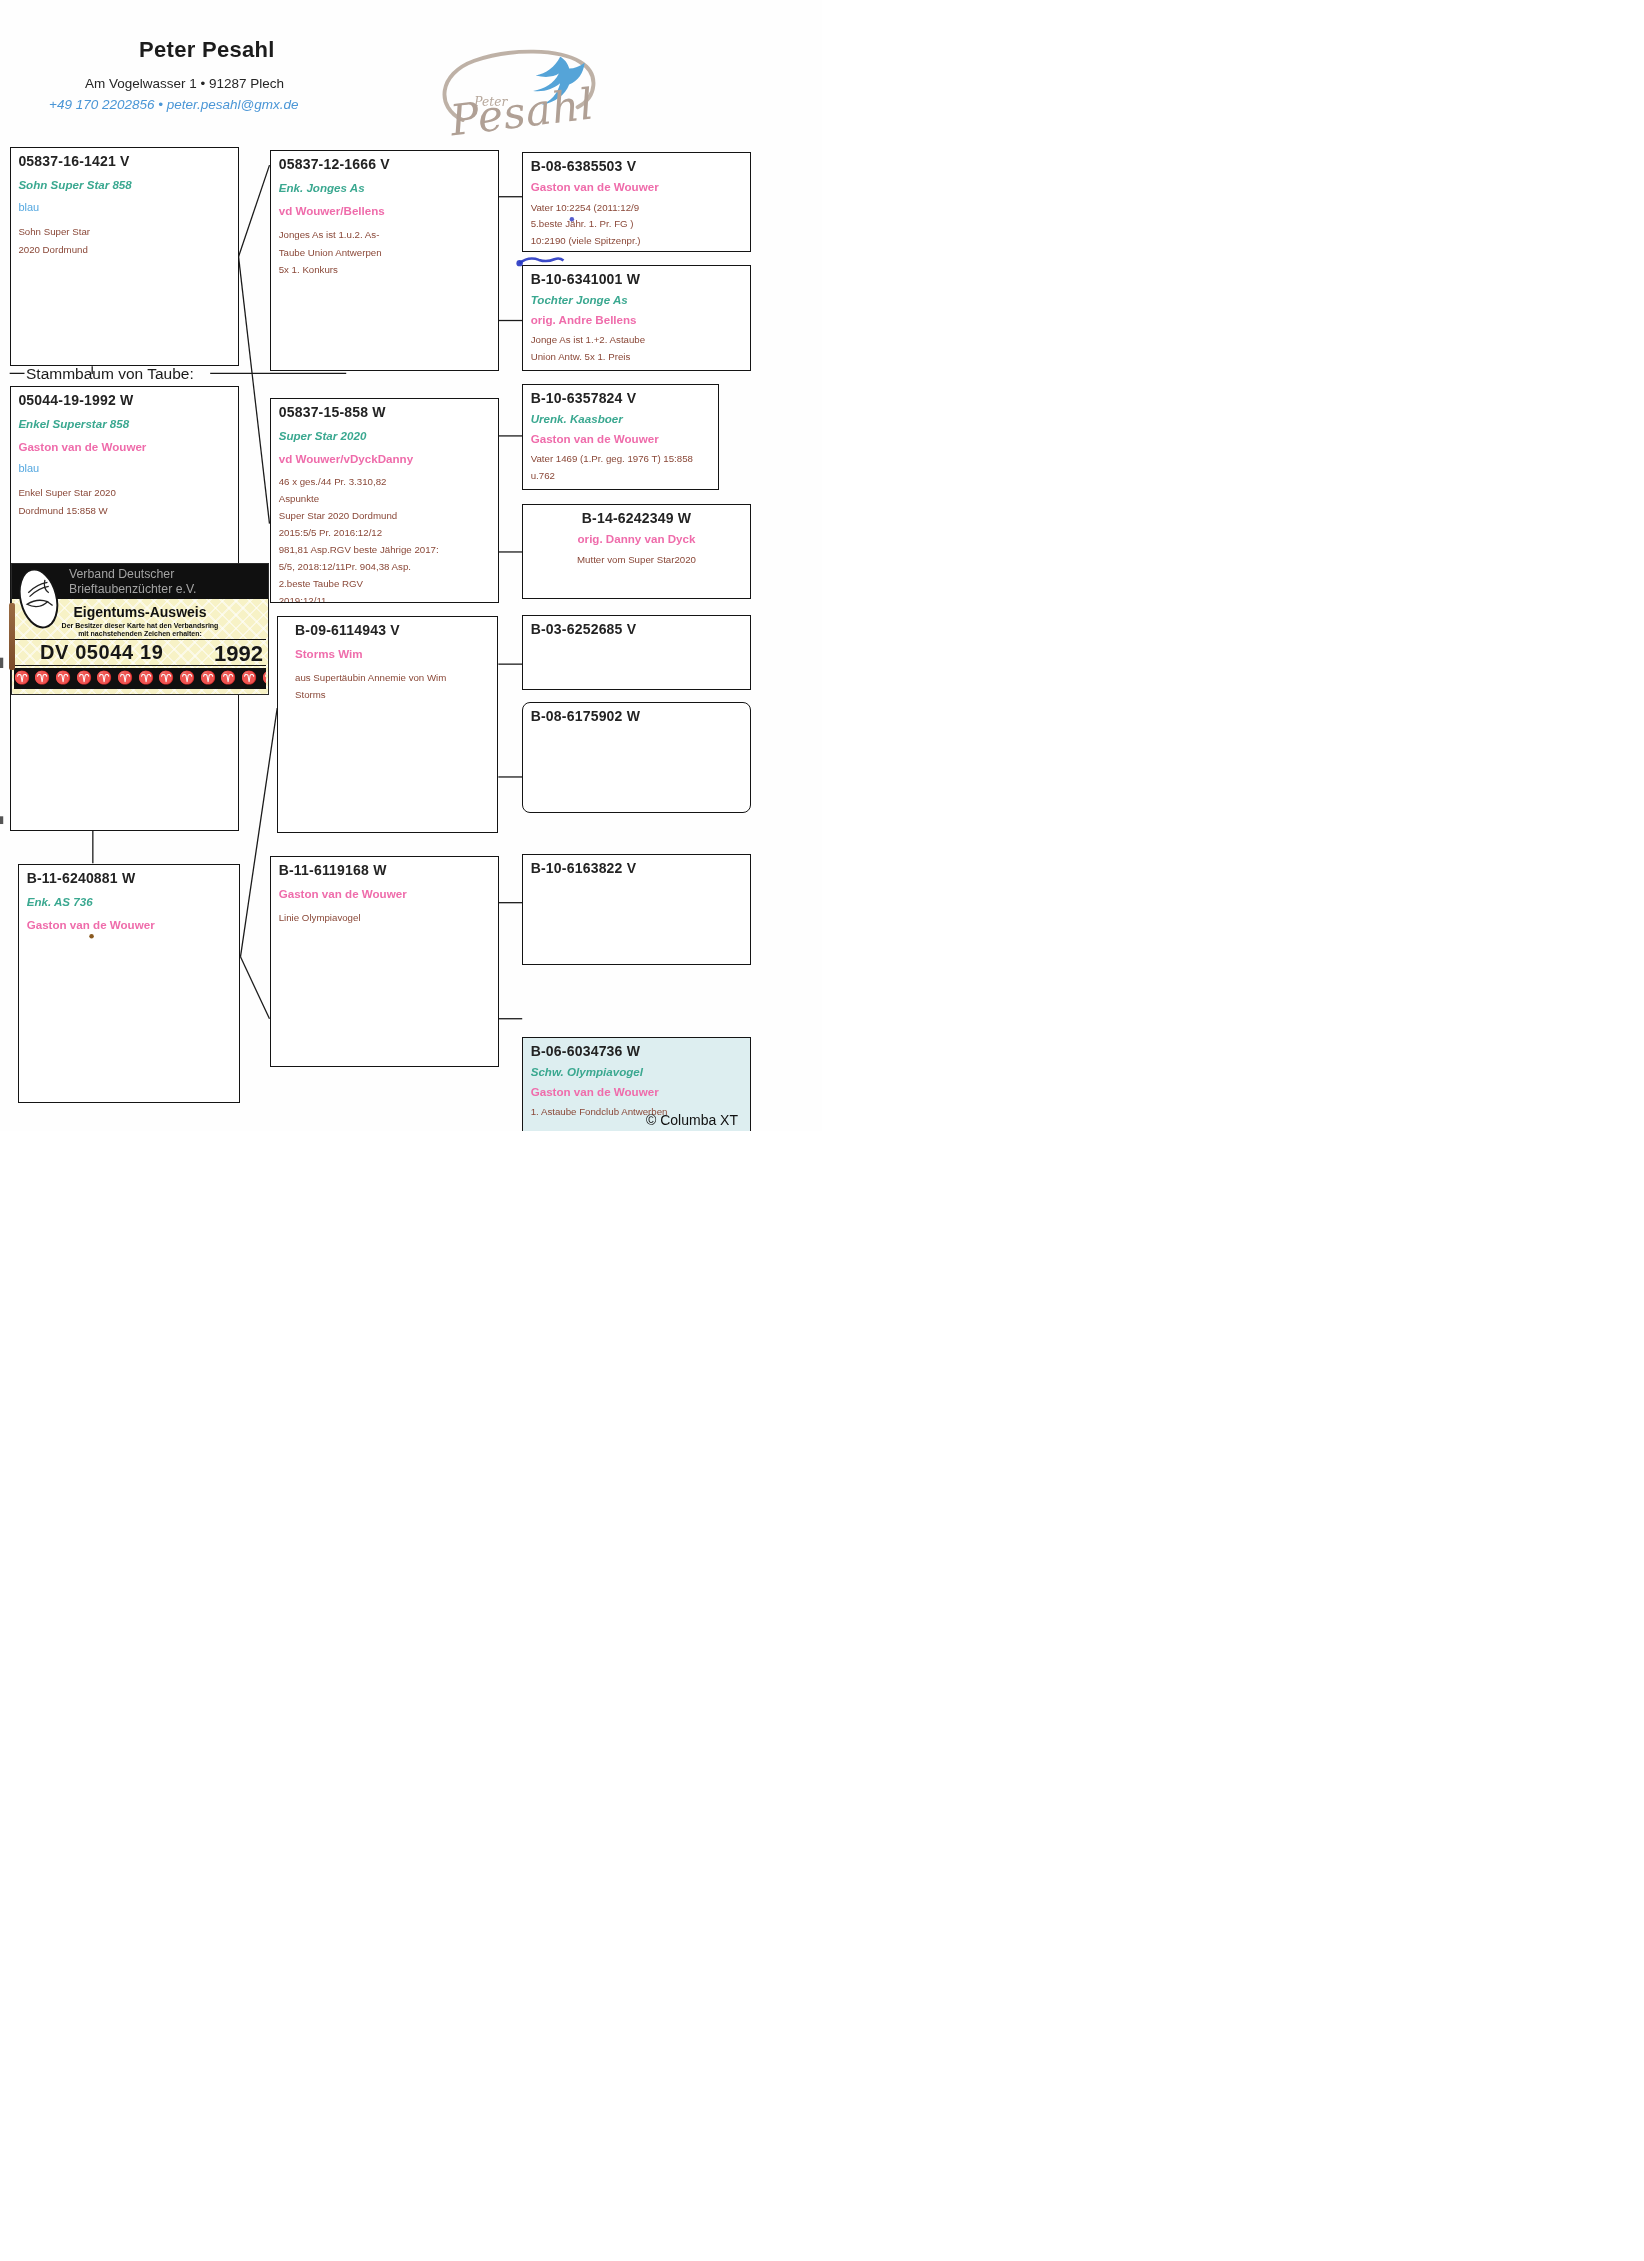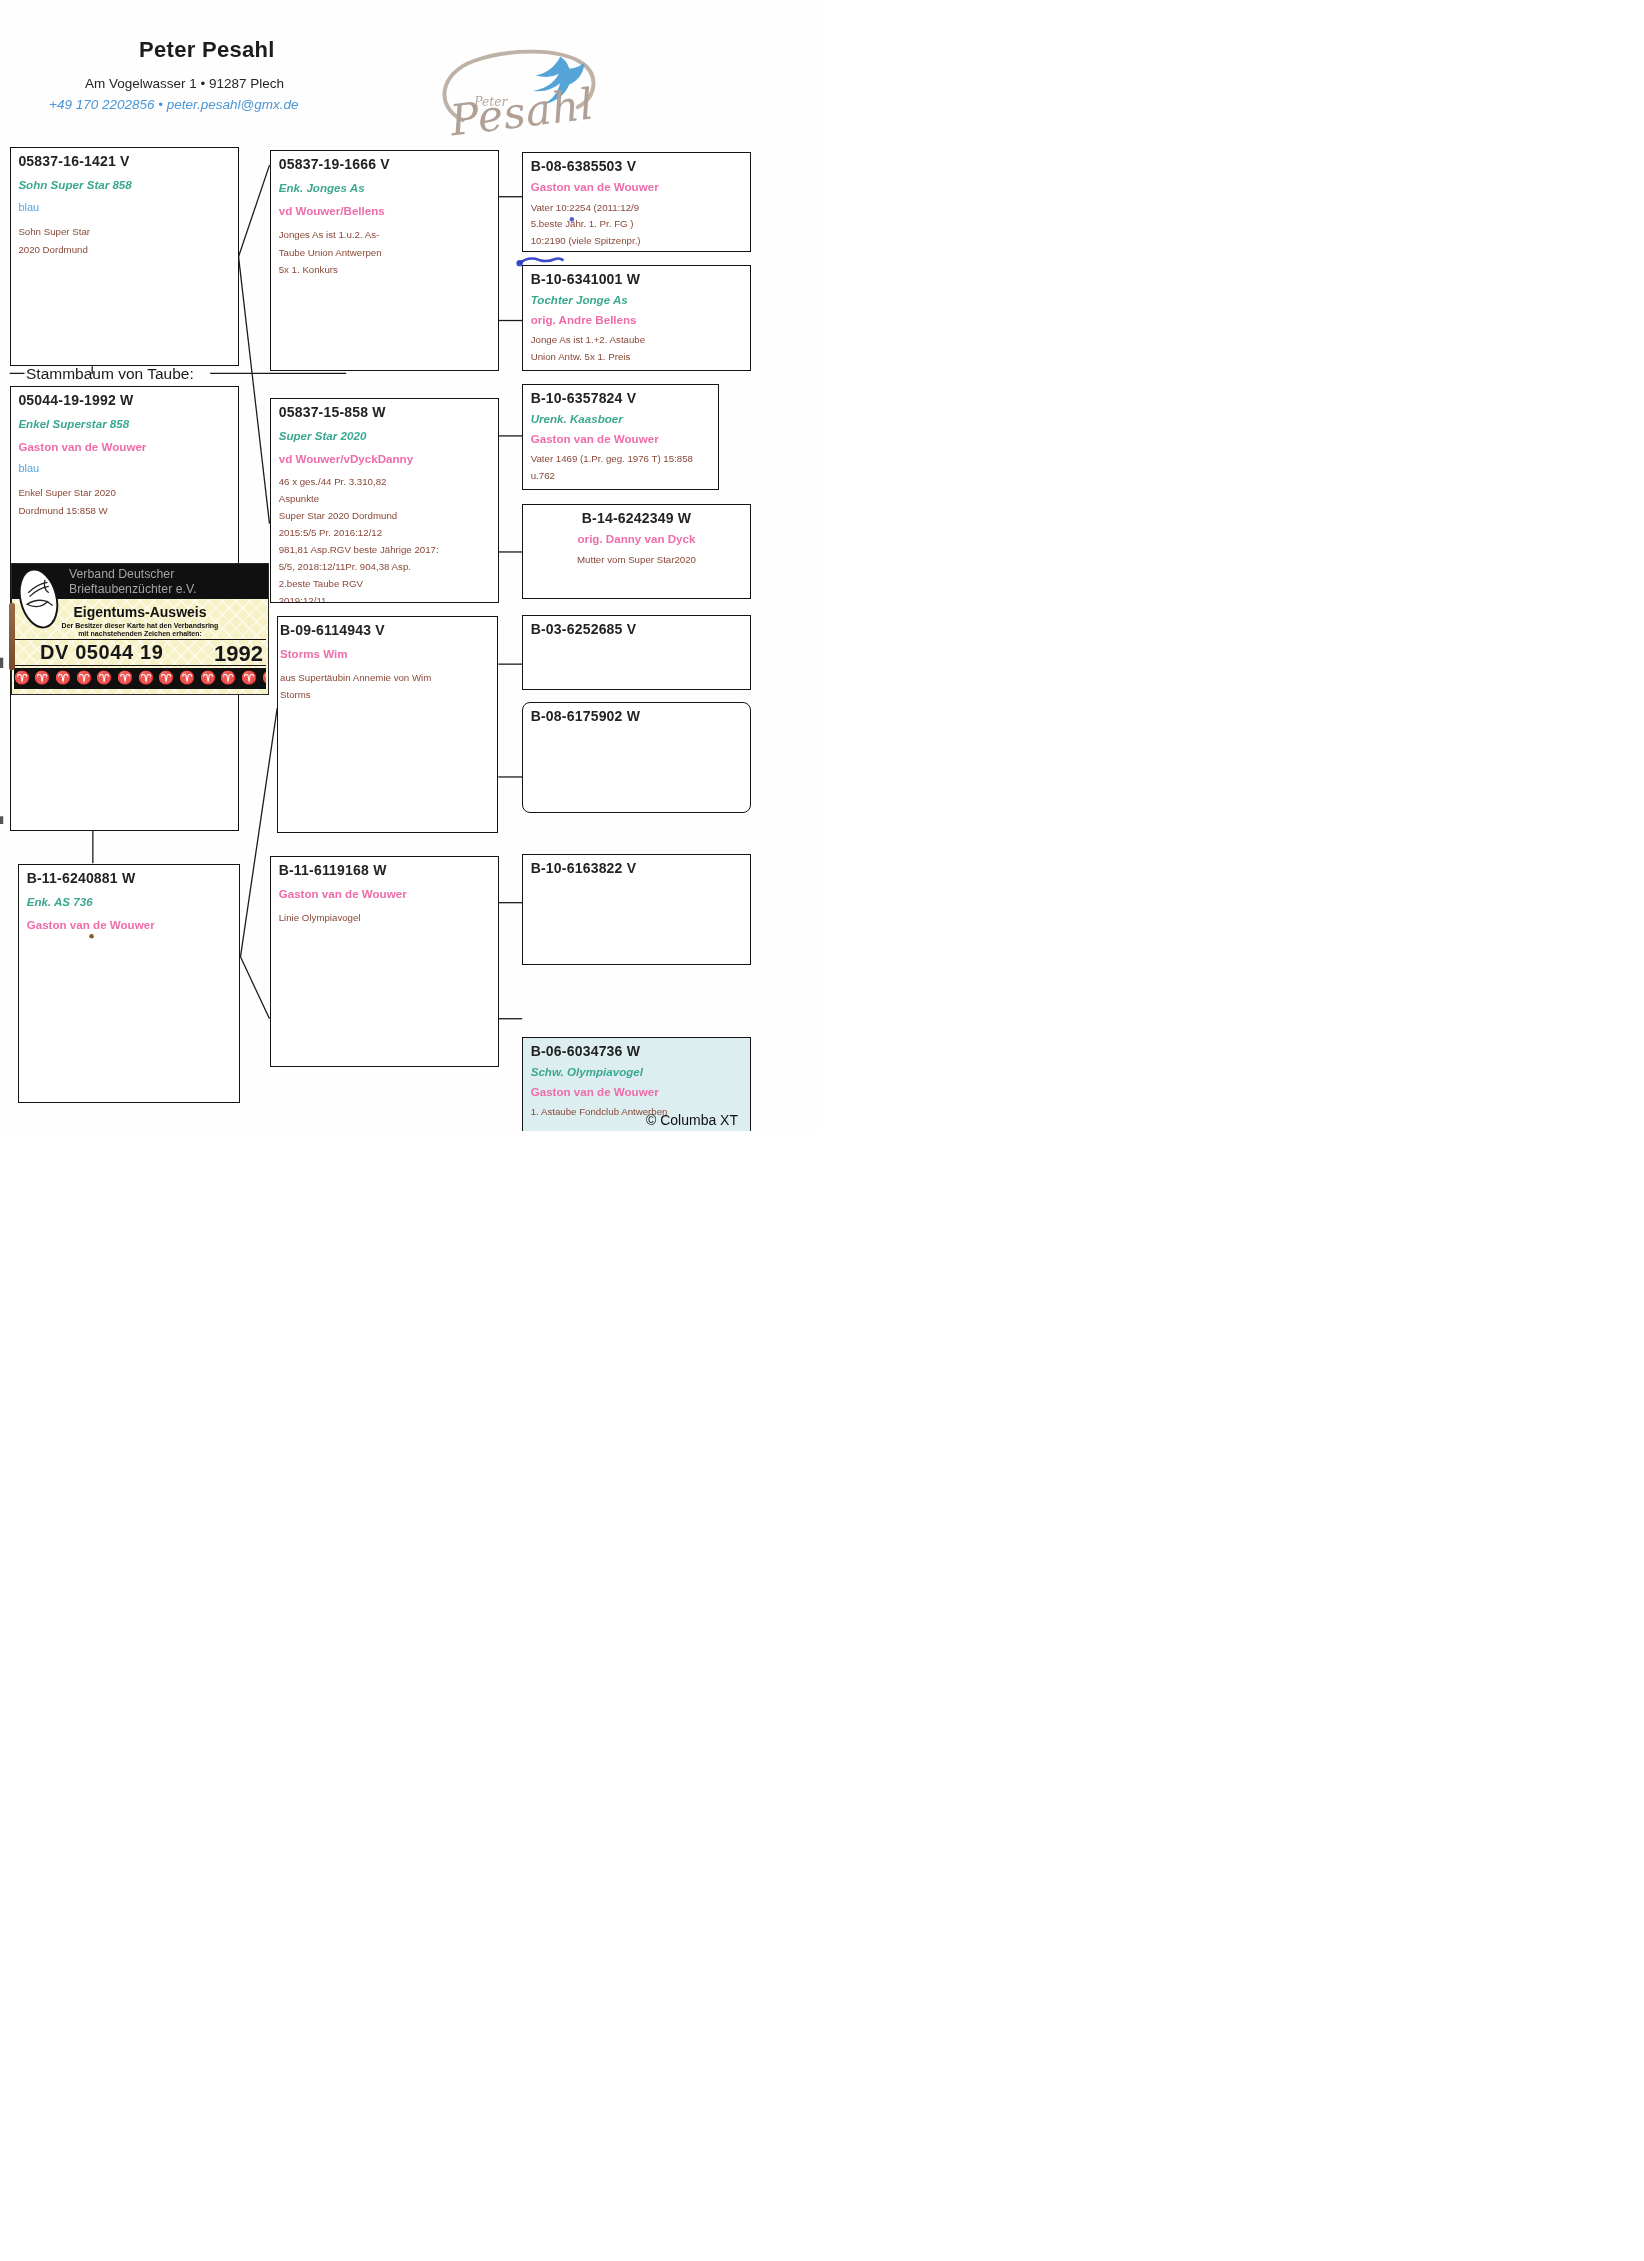--- a/index.html
+++ b/index.html
@@ -19,21 +19,21 @@
   .colorline{font-size:11px;color:#55a8e0;margin:0 0 10.3px;}
   .notes{font-size:9.7px;line-height:1.8;color:#8a4838;white-space:pre-line;}
   .tight .ring{margin-bottom:5.2px}.tight .strain{margin-bottom:6.4px}
   .tight .breeder{margin-bottom:6.4px}.tight .notes{line-height:1.72}
   #box-L1{left:9.7px;top:147px;width:229px;height:219px;}
   #box-L2{left:9.7px;top:386px;width:229px;height:445px;}
   #box-L3{left:18px;top:864px;width:222px;height:239px;}
   #box-M1{left:270px;top:150px;width:229px;height:221px;}
   #box-M2{left:270px;top:398px;width:229px;height:205px;}
   #box-M2 .notes{line-height:1.75;}
-  #box-M3{left:277px;top:616px;width:221px;height:217px;padding-left:2px;}
+  #box-M3{left:277px;top:616px;width:221px;height:217px;padding-left:17px;}
   #box-M4{left:270px;top:856px;width:229px;height:211px;}
   #box-R1{left:522px;top:152px;width:229px;height:100px;}
   #box-R2{left:522px;top:265px;width:229px;height:106px;}
   #box-R3{left:522px;top:384px;width:197px;height:106px;}
   #box-R4{left:522px;top:504px;width:229px;height:95px;text-align:center;}
   #box-R5{left:522px;top:615px;width:229px;height:75px;}
   #box-R6{left:522px;top:702px;width:229px;height:111px;border-radius:8px;}
   #box-R7{left:522px;top:854px;width:229px;height:111px;}
   #box-R8{left:522px;top:1000px;width:229px;height:138px;background:#ddeef0;margin-top:37px;}
   .tree-label{position:absolute;left:26px;top:365px;font-size:15.5px;color:#1a1a1a;}
@@ -122,21 +122,21 @@
   </div>
 
   <div class="pbox" id="box-L3">
     <div class="ring opt">B-11-6240881 W</div>
     <div class="strain opt">Enk. AS 736</div>
     <div class="breeder opt">Gaston van de Wouwer</div>
 
   </div>
 
   <div class="pbox" id="box-M1">
-    <div class="ring opt">05837-19-1666 V</div>
+    <div class="ring opt">05837-12-1666 V</div>
     <div class="strain opt">Enk. Jonges As</div>
     <div class="breeder opt">vd Wouwer/Bellens</div>
     <div class="notes opt">Jonges As ist 1.u.2. As-
 Taube Union Antwerpen
 5x 1. Konkurs</div>
   </div>
 
   <div class="pbox" id="box-M2">
     <div class="ring opt">05837-15-858 W</div>
     <div class="strain opt">Super Star 2020</div>

